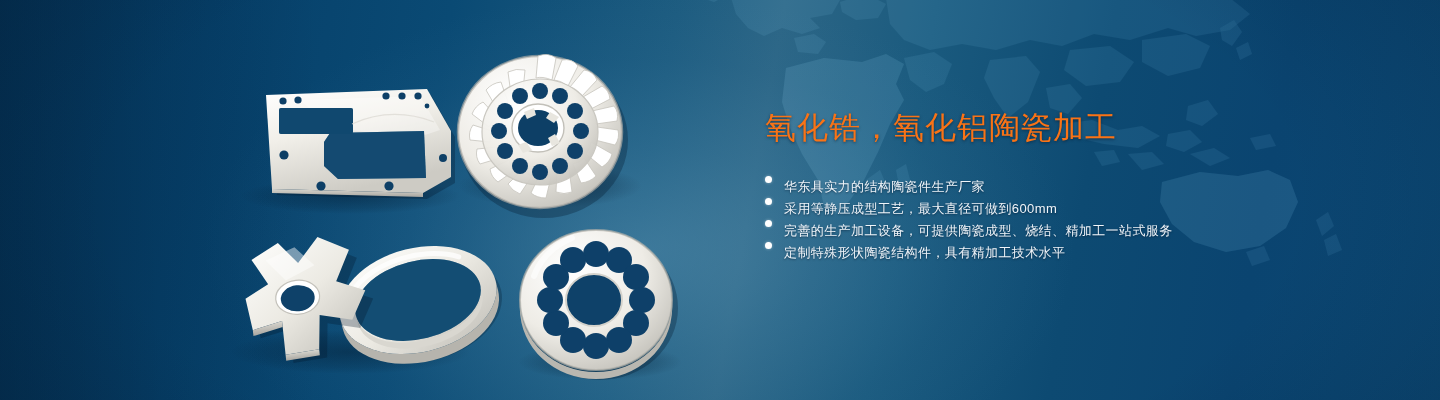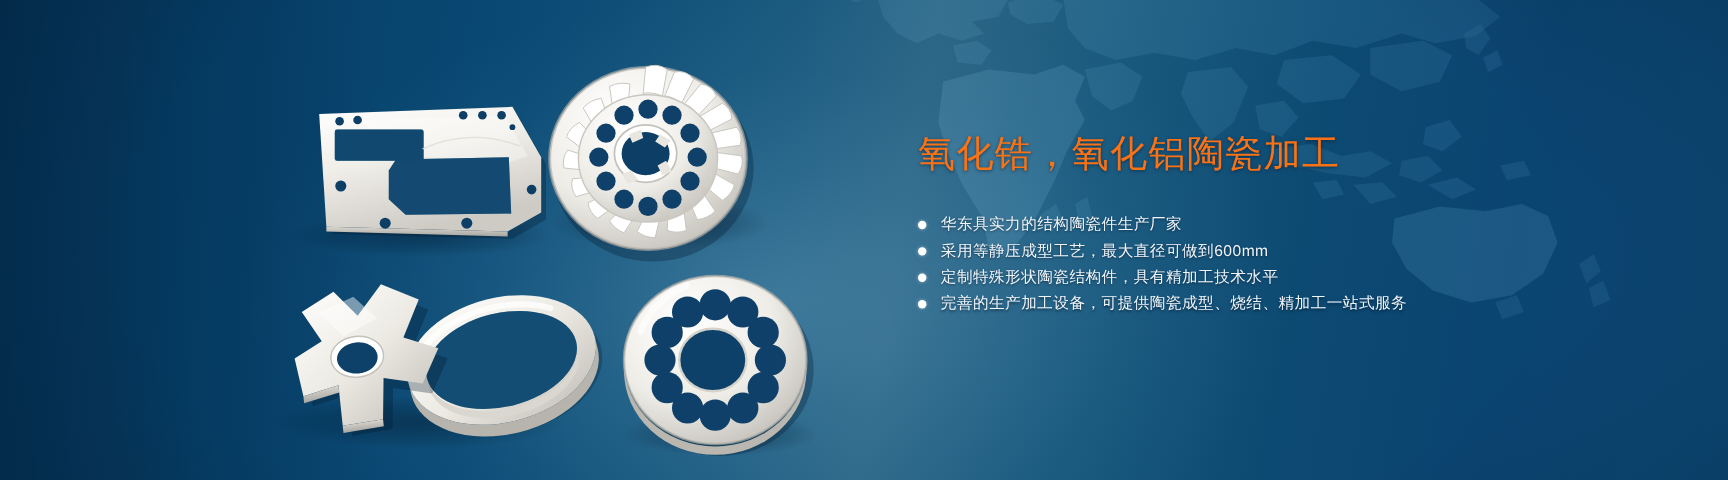--- a/index.html
+++ b/index.html
@@ -58,21 +58,21 @@
     font-size:31px;
     line-height:40px;
     letter-spacing:1px;
     color:#f97316;
     font-weight:400;
     text-shadow:0 1px 3px rgba(0,18,38,0.55);
     white-space:nowrap;
   }
   .bullets{margin-top:28px;}
   .bullet{
-    display:flex;align-items:center;
+    display:flex;align-items:flex-start;
     height:22px;
     white-space:nowrap;
   }
   .dot{
     width:7px;height:7px;border-radius:50%;
     background:#ffffff;
     flex:0 0 auto;
     margin-right:12px;
     box-shadow:0 0 3px rgba(255,255,255,0.45);
   }
@@ -341,24 +341,24 @@
         <span class="bullet-text">华东具实力的结构陶瓷件生产厂家</span>
       </div>
 
       <div class="bullet">
         <span class="dot"></span>
         <span class="bullet-text">采用等静压成型工艺，最大直径可做到600mm</span>
       </div>
 
       <div class="bullet">
         <span class="dot"></span>
+        <span class="bullet-text">完善的生产加工设备，可提供陶瓷成型、烧结、精加工一站式服务</span>
+      </div>
+
+      <div class="bullet">
+        <span class="dot"></span>
         <span class="bullet-text">定制特殊形状陶瓷结构件，具有精加工技术水平</span>
       </div>
 
-      <div class="bullet">
-        <span class="dot"></span>
-        <span class="bullet-text">完善的生产加工设备，可提供陶瓷成型、烧结、精加工一站式服务</span>
-      </div>
-
     </div>
   </div>
 
 </div>
 
 </body></html>

